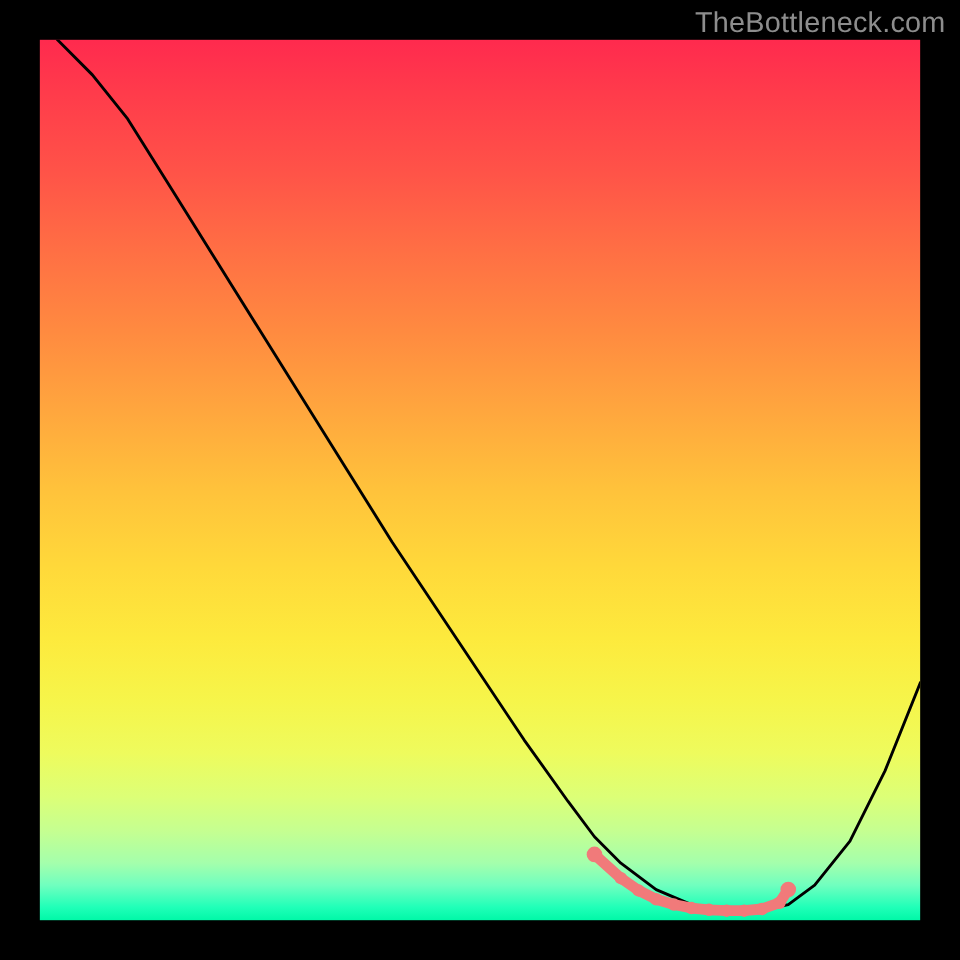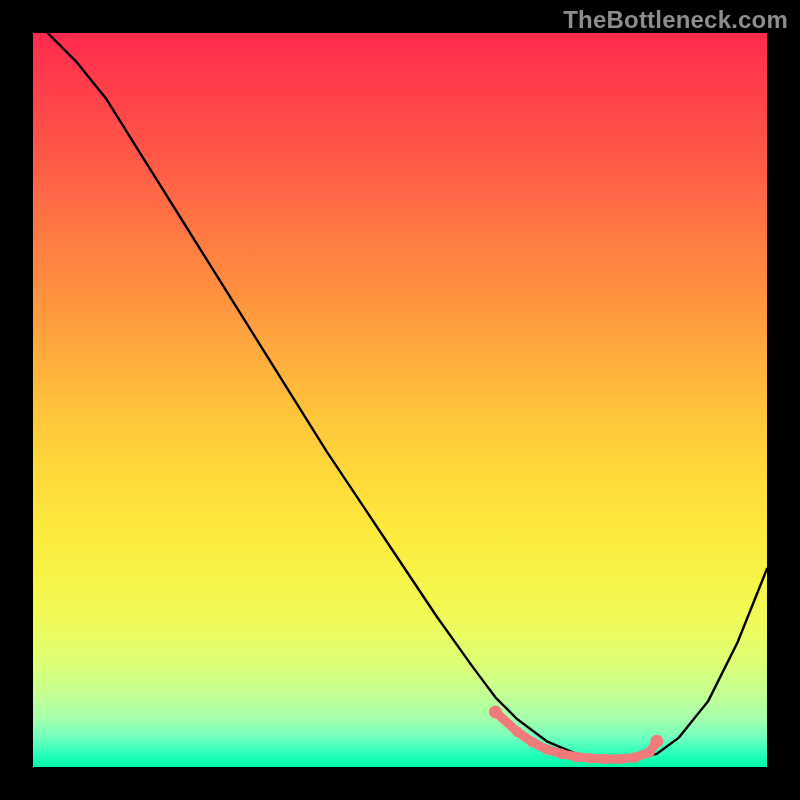--- a/index.html
+++ b/index.html
@@ -55,21 +55,21 @@
     inset: 0;
     width: 734px;
     height: 734px;
   }
   .watermark {
     position: absolute;
     top: 6px;
     right: 12px;
     font-family: Arial, Helvetica, sans-serif;
     font-size: 24px;
-    font-weight: 700;
+    font-weight: 400;
     color: #8d8d8d;
     letter-spacing: 0.2px;
     user-select: none;
   }
 </style>
 </head>
 <body>
 
 <div class="frame">
 

